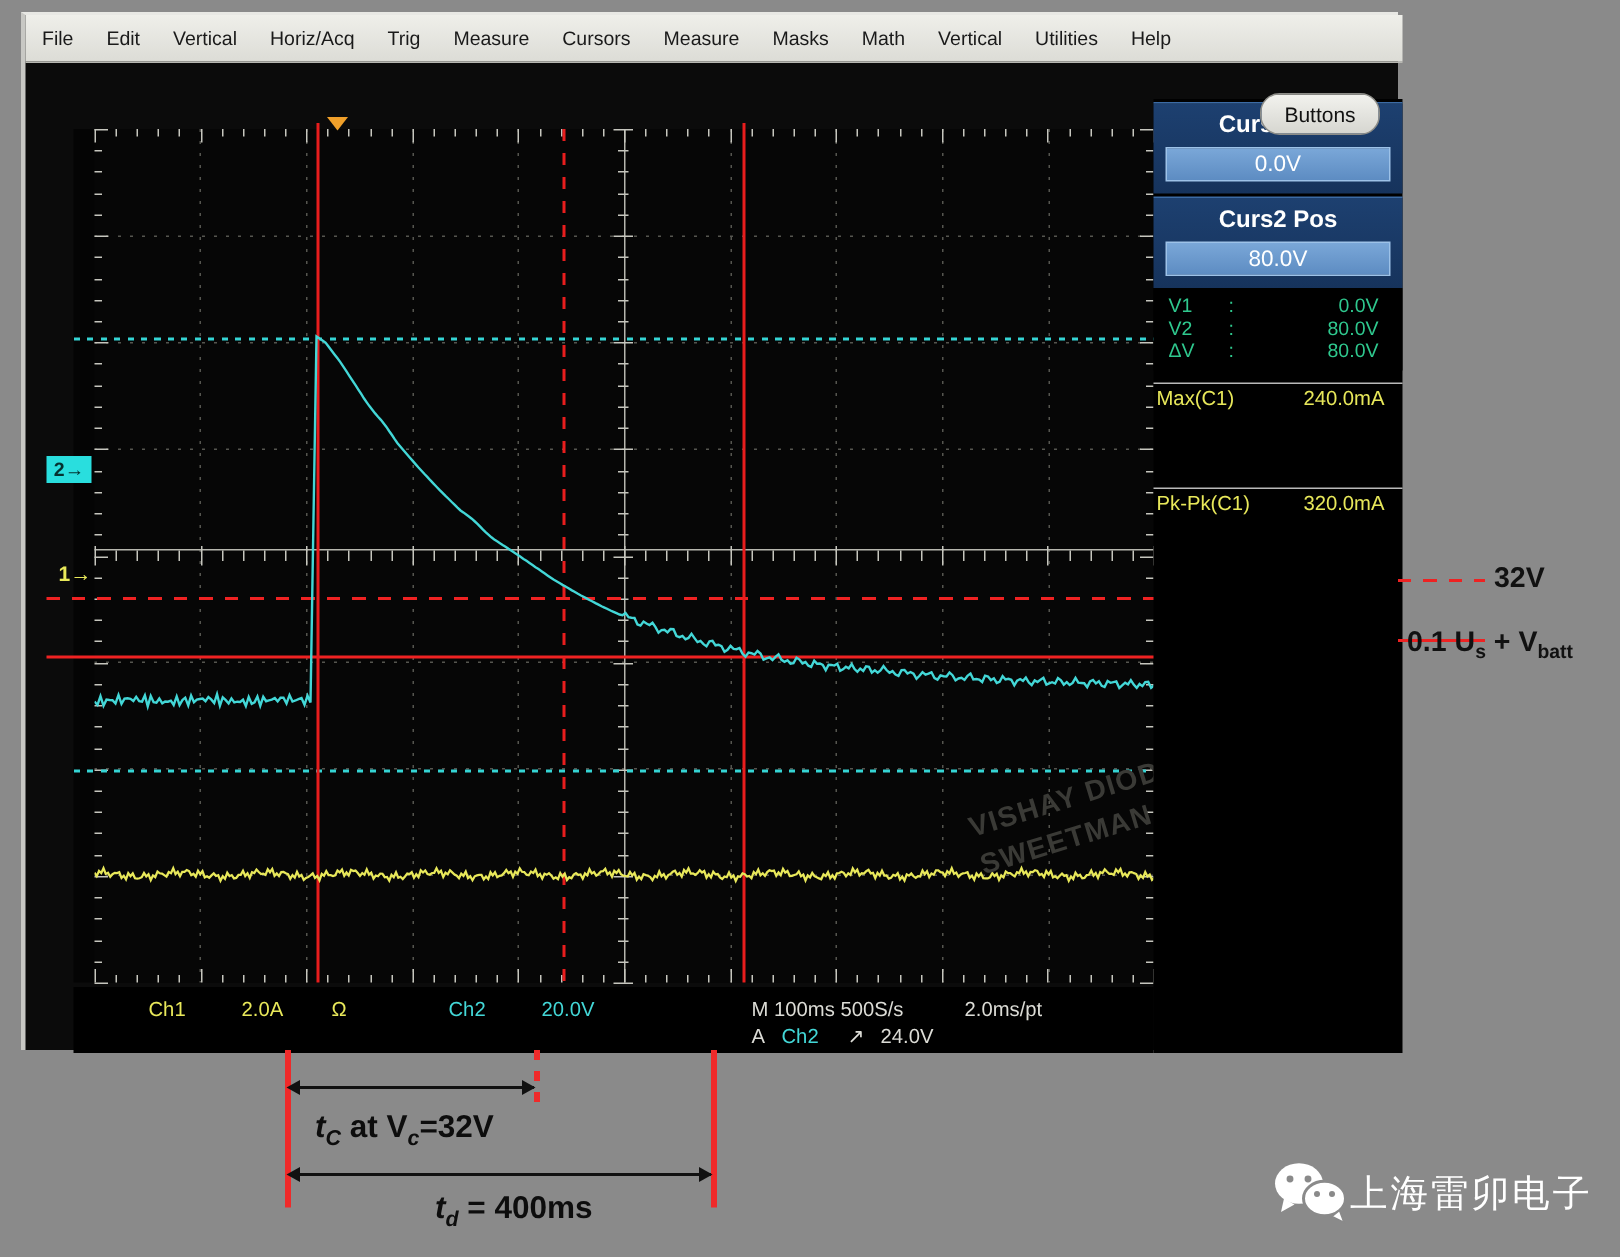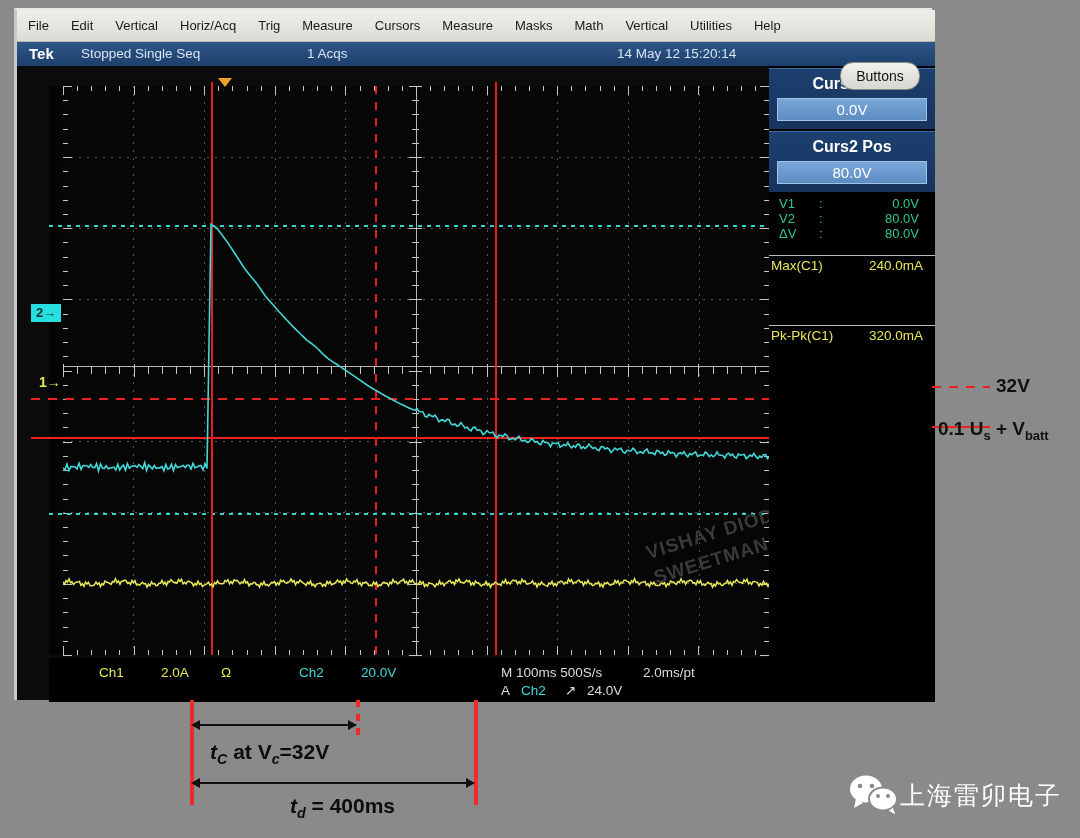--- a/index.html
+++ b/index.html
@@ -198,26 +198,20 @@
     <span class="menu-item">Measure</span>
     <span class="menu-item">Cursors</span>
     <span class="menu-item">Measure</span>
     <span class="menu-item">Masks</span>
     <span class="menu-item">Math</span>
     <span class="menu-item">Vertical</span>
     <span class="menu-item">Utilities</span>
     <span class="menu-item">Help</span>
   </div>
 
-  <div id="status-bar">
-    <div id="tek-logo">Tek</div>
-    <div class="status-text" id="status-state">Stopped  Single Seq</div>
-    <div class="status-text" id="status-acqs">1 Acqs</div>
-    <div class="status-text" id="status-datetime">14 May 12 15:20:14</div>
-  </div>
 
   <div id="buttons-pill">Buttons</div>
 
   <div id="grat-wrap">
     <div id="grat">
 
       <div class="hdot" style="top:71px;"></div>
       <div class="hdot" style="top:142px;"></div>
       <div class="hdot" style="top:213px;"></div>
       <div class="hdot" style="top:355px;"></div>

